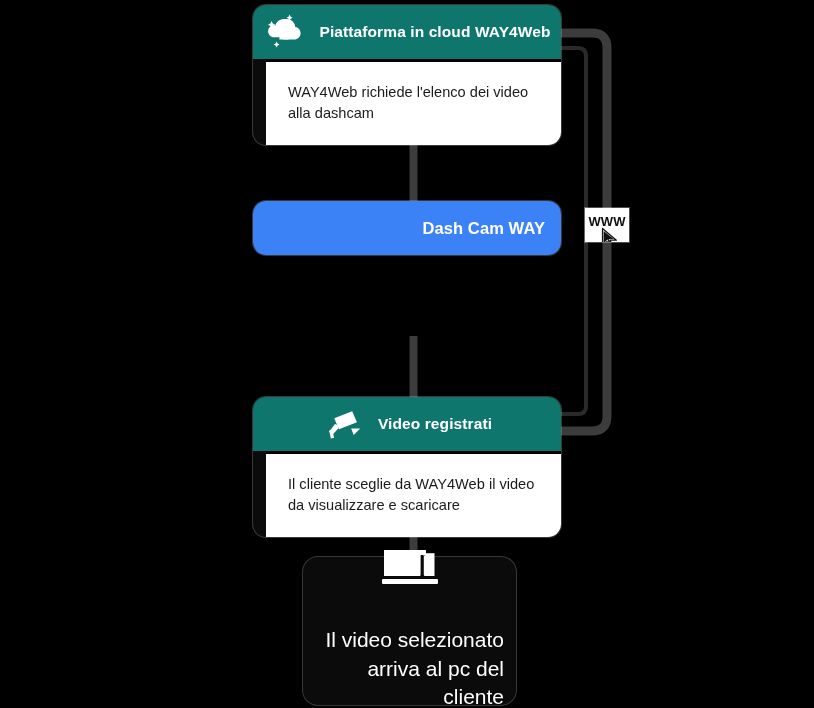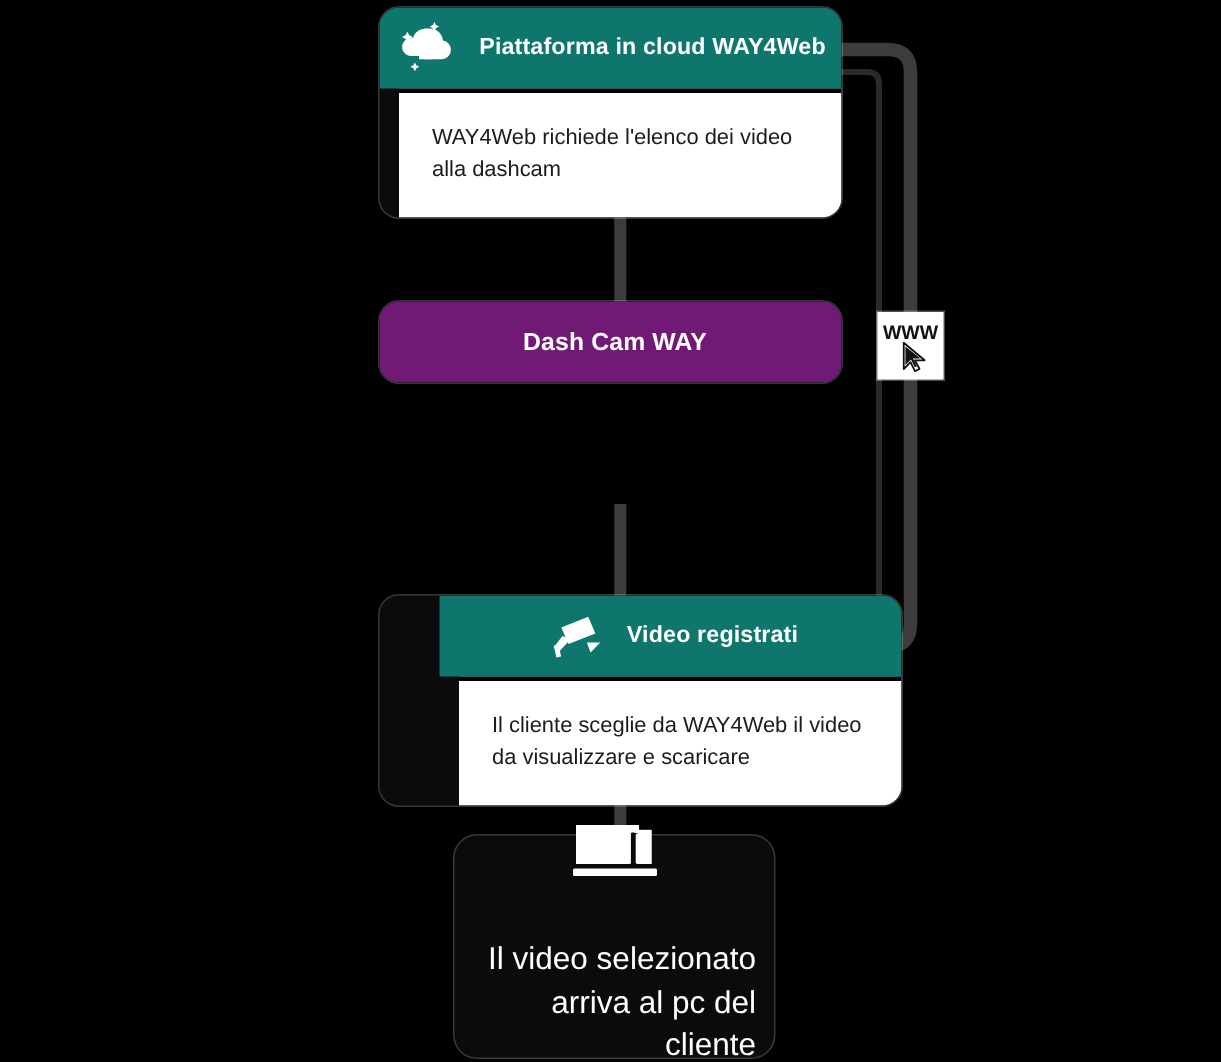--- a/index.html
+++ b/index.html
@@ -45,21 +45,21 @@
     height: 54px;
     display: flex;
     align-items: center;
     justify-content: center;
     gap: 14px;
     padding: 0 16px;
     box-sizing: border-box;
     position: relative;
   }
   .card-header.purple { background: #0f766e; }
-  .card-header.dark   { background: #701a75; justify-content: center; padding-left: 22px; }
+  .card-header.dark   { background: #3b82f6; justify-content: flex-end; padding-left: 22px; }
 
   .card-header .title {
     color: #ffffff;
     font-size: 15.5px;
     font-weight: bold;
     letter-spacing: 0.1px;
     white-space: nowrap;
   }
   .card-header.dark .title { font-size: 16.5px; }
 
@@ -83,21 +83,21 @@
   .card-body .body-text {
     color: #1b1b1b;
     font-size: 14.6px;
     line-height: 1.42;
     white-space: pre-line;
   }
 
   
   #card-cloud   { left: 253px; top: 5px;   width: 308px; }
   #card-dashcam { left: 253px; top: 201px; width: 308px; }
-  #card-video   { left: 253px; top: 397px; width: 308px; padding-left: 40px; }
+  #card-video   { left: 253px; top: 397px; width: 308px; }
 
   
   #card-client {
     position: absolute;
     z-index: 2;
     left: 303px;
     top: 557px;
     width: 213px;
     height: 148px;
     border-radius: 15px;
@@ -125,21 +125,21 @@
     margin-top: 20px;
   }
 
   
   #www-badge {
     position: absolute;
     z-index: 3;
     left: 585px;
     top: 208px;
     width: 44px;
-    height: 45px;
+    height: 34px;
     background: #ffffff;
     box-shadow: 0 0 0 1px rgba(255,255,255,0.3);
     display: flex;
     align-items: flex-start;
     justify-content: center;
     overflow: hidden;
   }
 </style>
 </head>
 <body>

